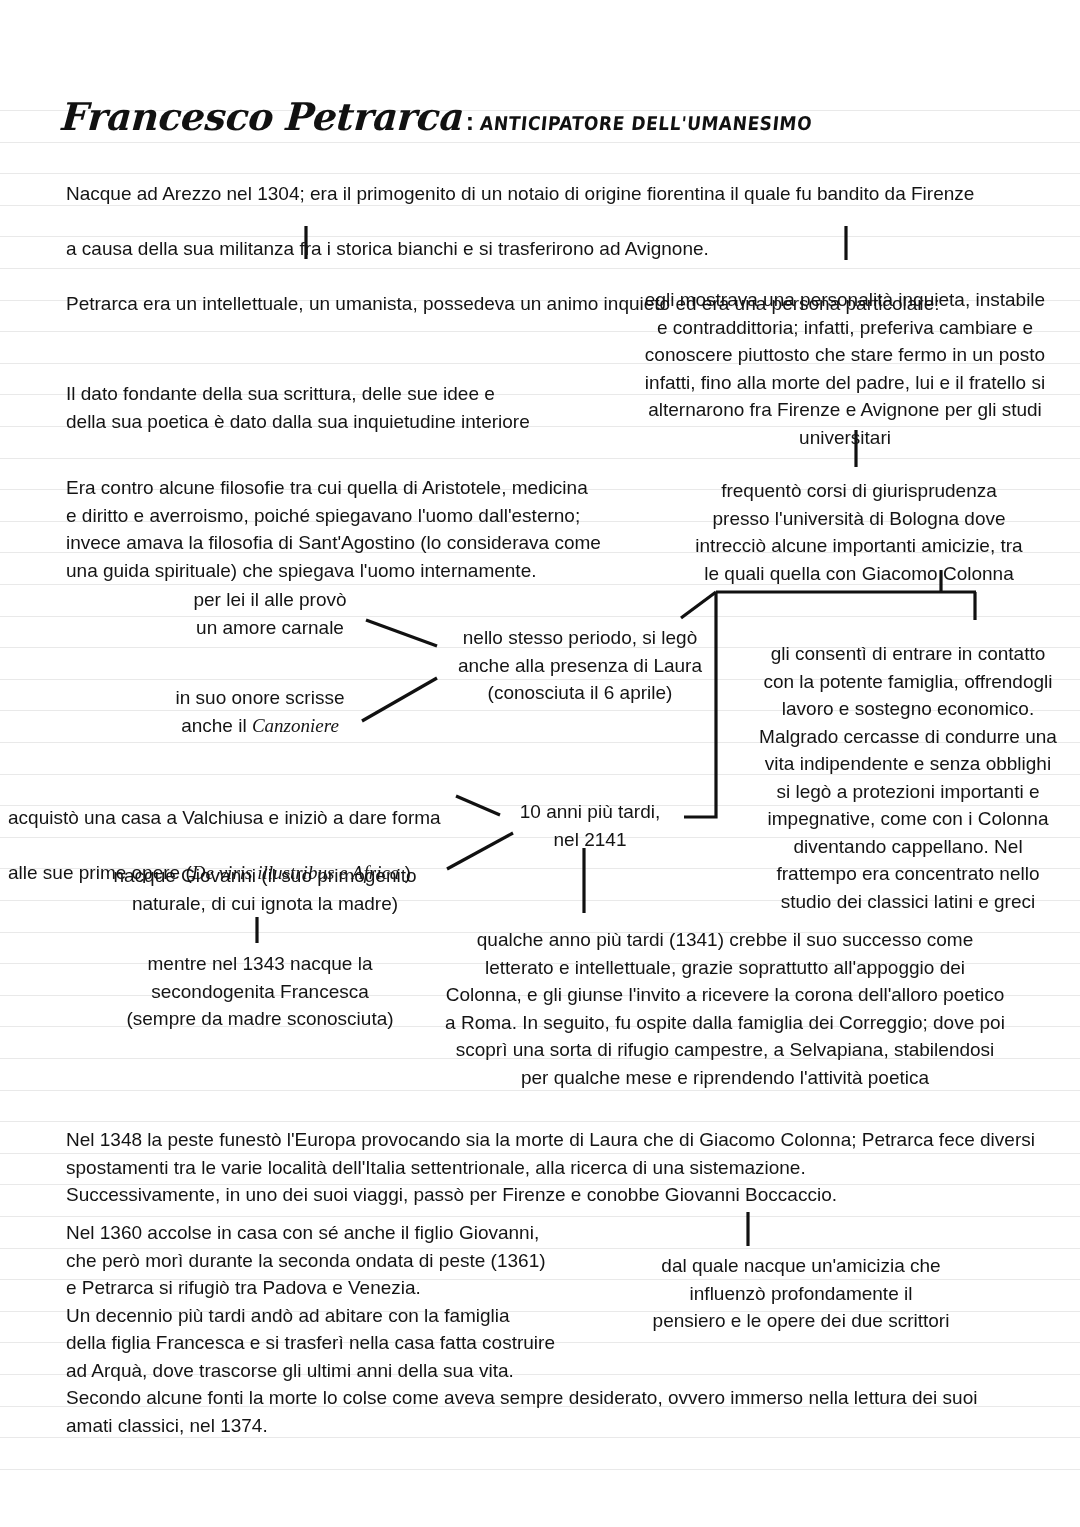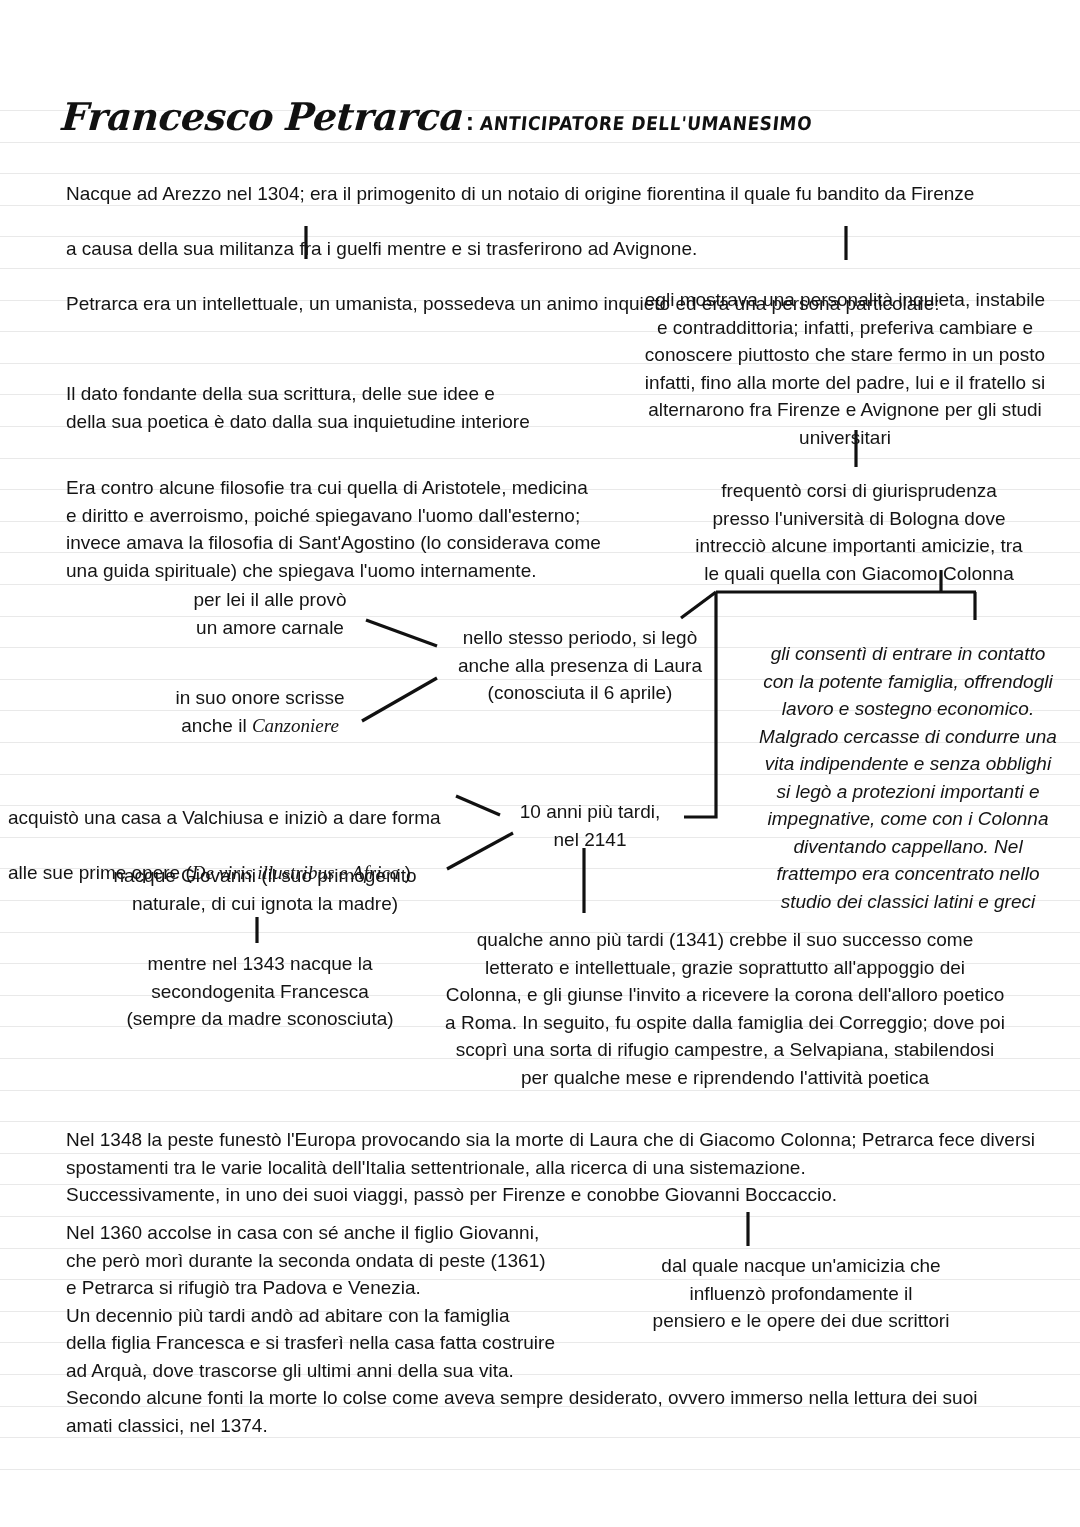--- a/index.html
+++ b/index.html
@@ -59,21 +59,21 @@
 <div id="sheet">
 
   <div class="title-wrap">
     <span class="title-main">Francesco Petrarca</span>
       <span class="title-colon">:</span>
       <span class="title-sub">ANTICIPATORE DELL'UMANESIMO</span>
   </div>
 
   <div class="tb body-text l" style="left:66px;top:152px;width:1000px;">
     <p>Nacque ad Arezzo nel 1304; era il primogenito di un notaio di origine fiorentina il quale fu bandito da Firenze</p>
-    <p>a causa della sua militanza fra i guelfi mentre e si trasferirono ad Avignone.</p>
+    <p>a causa della sua militanza fra i storica bianchi e si trasferirono ad Avignone.</p>
     <p><span>Petrarca era </span><span class="u">un intellettuale, un umanista,</span><span> possedeva un animo inquieto ed era una persona particolare:</span></p>
   </div>
 
 
   <div class="tb body-text c" style="left:628px;top:286px;width:434px;">egli mostrava una personalità inquieta, instabile
 e contraddittoria; infatti, preferiva cambiare e
 conoscere piuttosto che stare fermo in un posto
 infatti, fino alla morte del padre, lui e il fratello si
 alternarono fra Firenze e Avignone per gli studi
 universitari</div>
@@ -94,21 +94,21 @@
   <div class="tb body-text c" style="left:140px;top:586px;width:260px;">per lei il alle provò
 un amore carnale</div>
 
   <div class="tb body-text c" style="left:120px;top:684px;width:280px;"><span>in suo onore scrisse
 anche il </span><span class="it">Canzoniere</span></div>
 
   <div class="tb body-text c" style="left:440px;top:624px;width:280px;">nello stesso periodo, si legò
 anche alla presenza di Laura
 (conosciuta il 6 aprile)</div>
 
-  <div class="tb body-text c" style="left:748px;top:640px;width:320px;font-style:italic;">gli consentì di entrare in contatto
+  <div class="tb body-text c" style="left:748px;top:640px;width:320px;">gli consentì di entrare in contatto
 con la potente famiglia, offrendogli
 lavoro e sostegno economico.
 Malgrado cercasse di condurre una
 vita indipendente e senza obblighi
 si legò a protezioni importanti e
 impegnative, come con i Colonna
 diventando cappellano. Nel
 frattempo era concentrato nello
 studio dei classici latini e greci</div>
 

